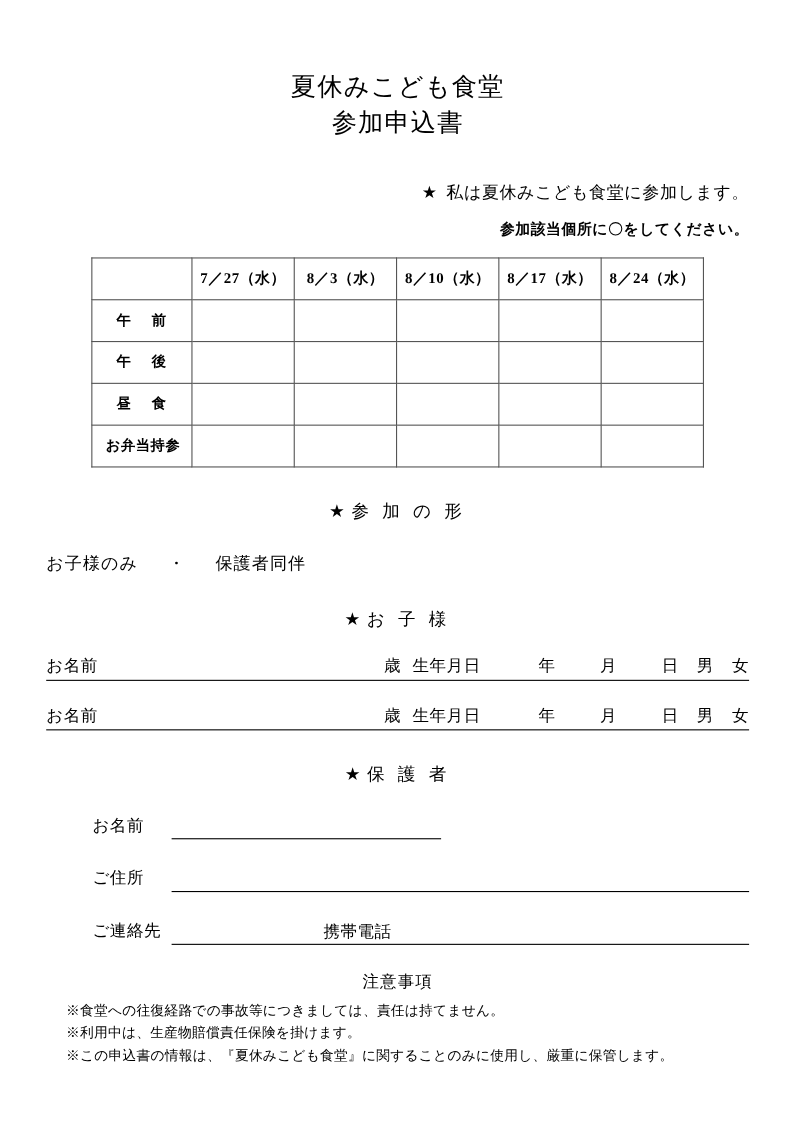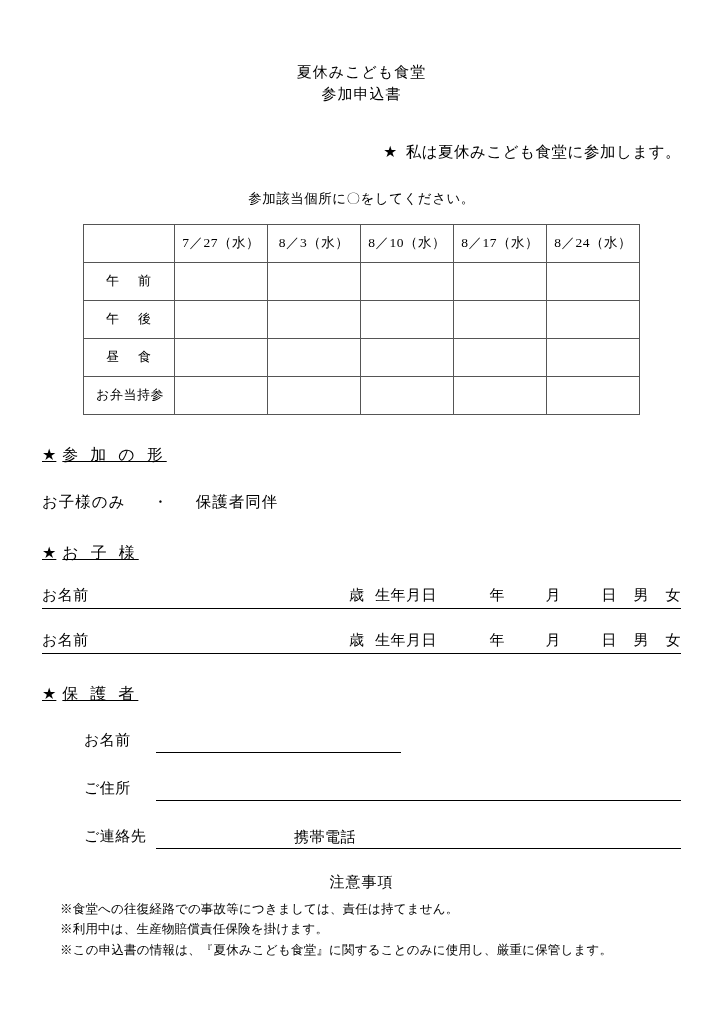--- a/index.html
+++ b/index.html
@@ -22,56 +22,57 @@
     padding: 0 42px;
     position: relative;
   }
 
   
   .title-block {
     text-align: center;
     padding-top: 62px;
   }
   .title-line {
-    font-size: 15px;
+    font-size: 23px;
     letter-spacing: 1px;
     line-height: 1.45;
     font-weight: normal;
   }
 
   
   .lead {
     text-align: right;
     font-size: 15.5px;
     margin-top: 36px;
     letter-spacing: 0.5px;
   }
   .lead .star { margin-right: 8px; }
   .sublead {
-    text-align: center;
+    text-align: right;
     font-size: 13.5px;
-    margin-top: 27px;
-    letter-spacing: 0.5px;
+    margin-top: 14px;
+    letter-spacing: 0.5px;
+    font-weight: bold;
   }
 
   
   .grid-wrap {
     margin-top: 16px;
     display: flex;
     justify-content: center;
   }
   table.grid {
     border-collapse: collapse;
     width: 557px;
     table-layout: fixed;
   }
   table.grid td, table.grid th {
     border: 1px solid #555;
     height: 35px;
-    font-weight: normal;
+    font-weight: bold;
     font-size: 13.5px;
     text-align: center;
     vertical-align: middle;
     letter-spacing: 0.5px;
   }
   table.grid .rowhead {
     width: 86px;
     font-size: 13px;
     letter-spacing: 3px;
     padding-left: 3px;
@@ -82,24 +83,24 @@
 
   .note {
     text-align: center;
     font-size: 12.5px;
     margin-top: 12px;
     letter-spacing: 0.3px;
   }
 
   
   .section-head {
+    text-align: center;
     font-size: 16px;
     letter-spacing: 4px;
     margin-top: 30px;
-    text-decoration: underline;
   }
   .section-head .star {
     letter-spacing: 0;
     margin-right: 6px;
   }
 
   .choice {
     text-align: left;
     font-size: 15.5px;
     margin-top: 26px;

